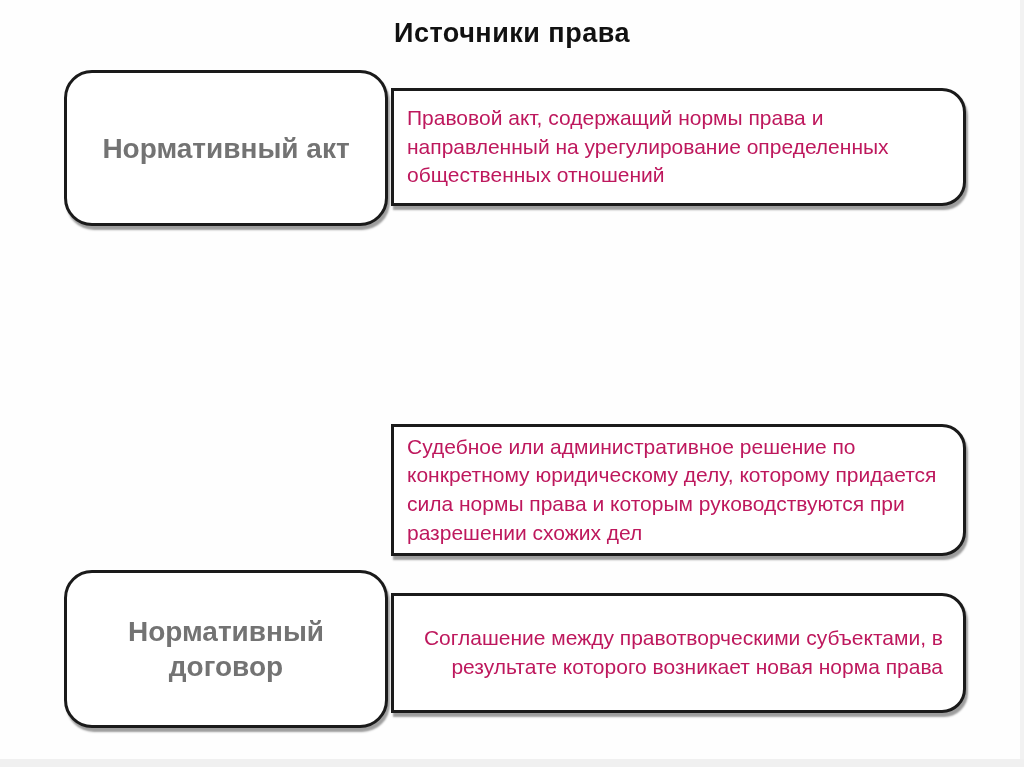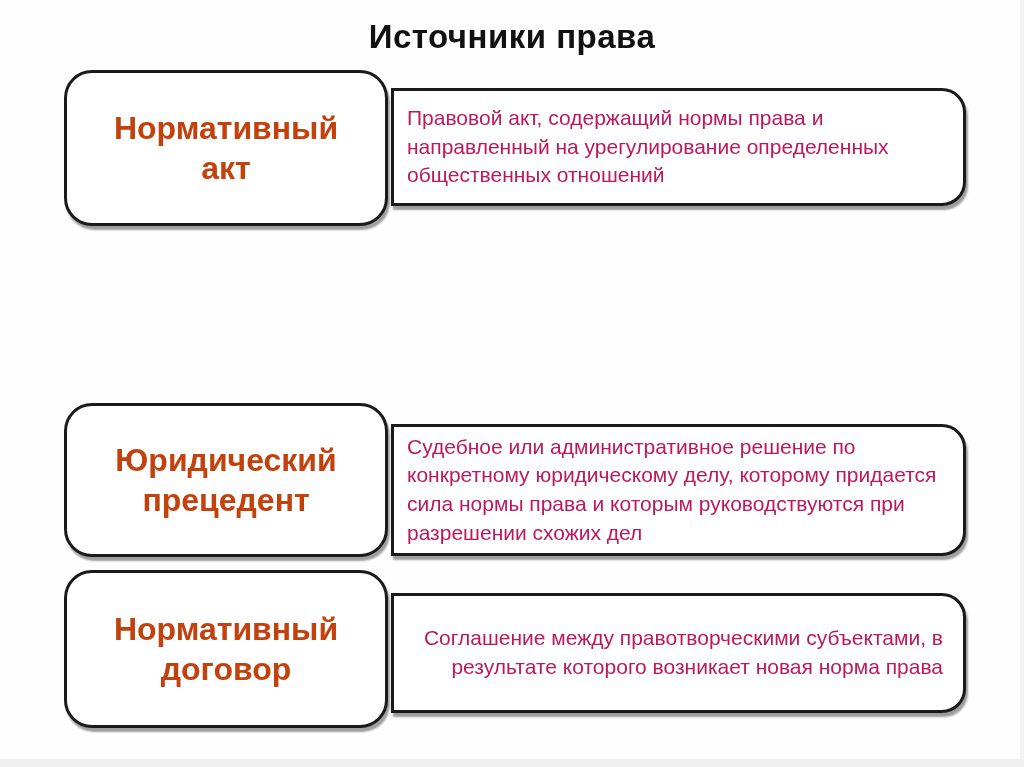--- a/index.html
+++ b/index.html
@@ -15,47 +15,47 @@
     overflow: hidden;
     font-family: "Liberation Sans", "DejaVu Sans", sans-serif;
     color: #1f1f1f;
   }
   .title {
     position: absolute;
     top: 18px;
     left: 0;
     width: 100%;
     text-align: center;
-    font-size: 33px;
+    font-size: 27px;
     font-weight: bold;
     letter-spacing: 0.5px;
     color: #111111;
   }
   .box {
     position: absolute;
     box-sizing: border-box;
     background: #ffffff;
     border: 3px solid #1a1a1a;
     box-shadow: 2px 4px 2px rgba(0,0,0,0.38);
     display: flex;
     align-items: center;
   }
   
   .term {
     left: 64px;
     width: 324px;
     border-radius: 28px;
     justify-content: center;
     text-align: center;
-    font-size: 32px;
+    font-size: 28px;
     font-weight: bold;
     line-height: 1.25;
     padding: 0 30px;
     z-index: 2;
-    color: #c2410c;
+    color: #737373;
   }
   
   .def {
     left: 391px;
     width: 575px;
     border-radius: 0 24px 24px 0;
     font-size: 21px;
     line-height: 1.36;
     padding: 6px 20px 6px 13px;
     z-index: 1;
@@ -93,23 +93,20 @@
     <span>Правовой акт, содержащий нормы права и направленный на урегулирование определенных общественных отношений</span>
   </div>
   <div class="box term term-1">
     <span>Нормативный акт</span>
   </div>
 
 
   <div class="box def def-3">
     <span>Судебное или административное решение по конкретному юридическому делу, которому придается сила нормы права и которым руководствуются при разрешении схожих дел</span>
   </div>
-  <div class="box term term-3">
-    <span>Юридический прецедент</span>
-  </div>
 
   <div class="box def def-4">
     <span>Соглашение между правотворческими субъектами, в результате которого возникает новая норма права</span>
   </div>
   <div class="box term term-4">
     <span>Нормативный договор</span>
   </div>
 
   <div class="edge-right"></div>
   <div class="edge-bottom"></div>

